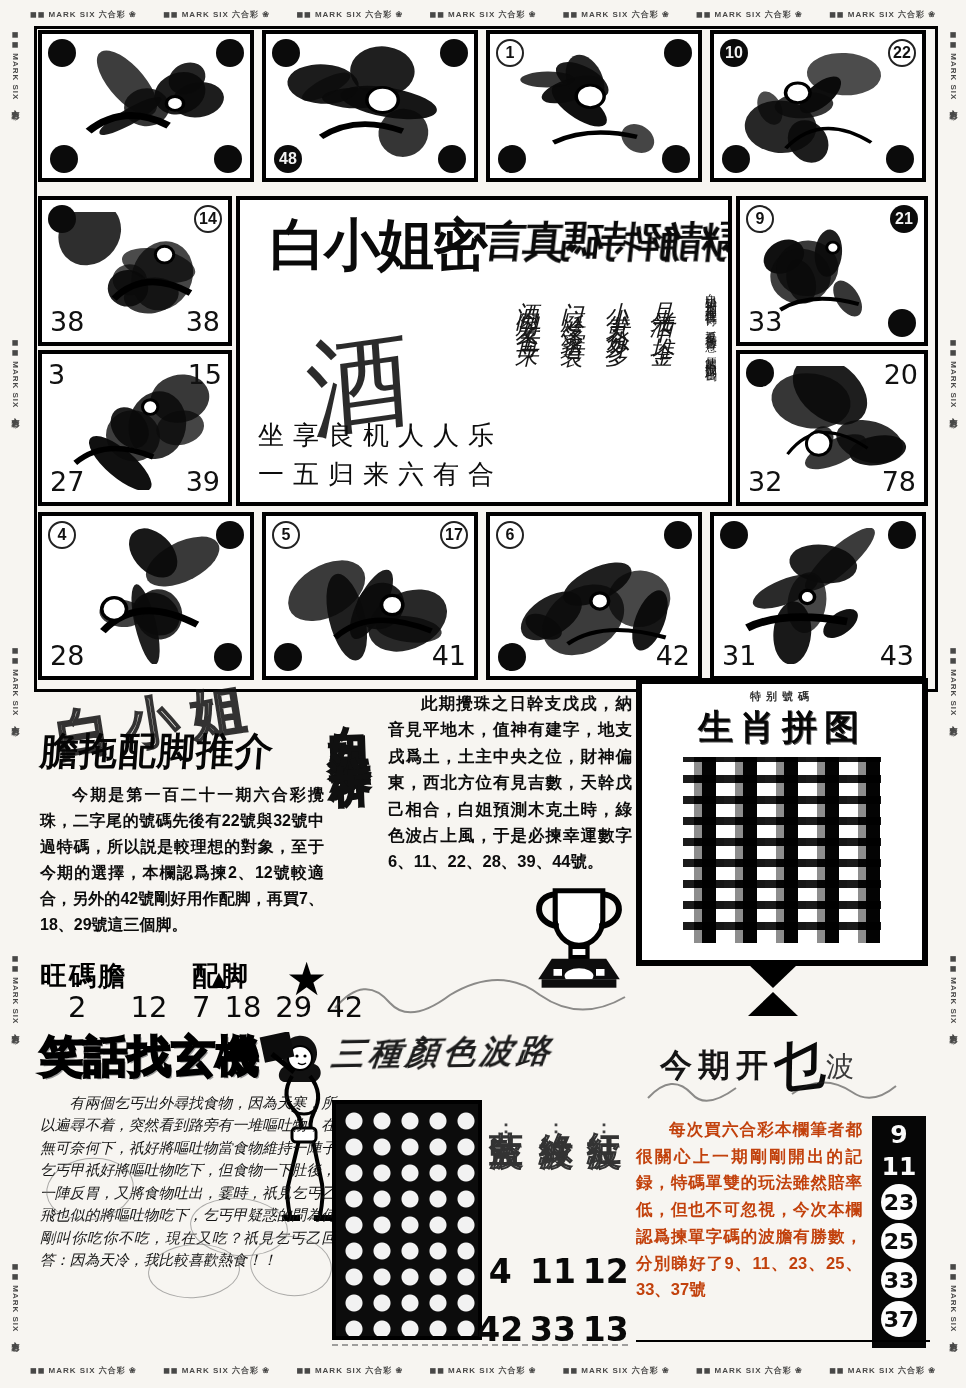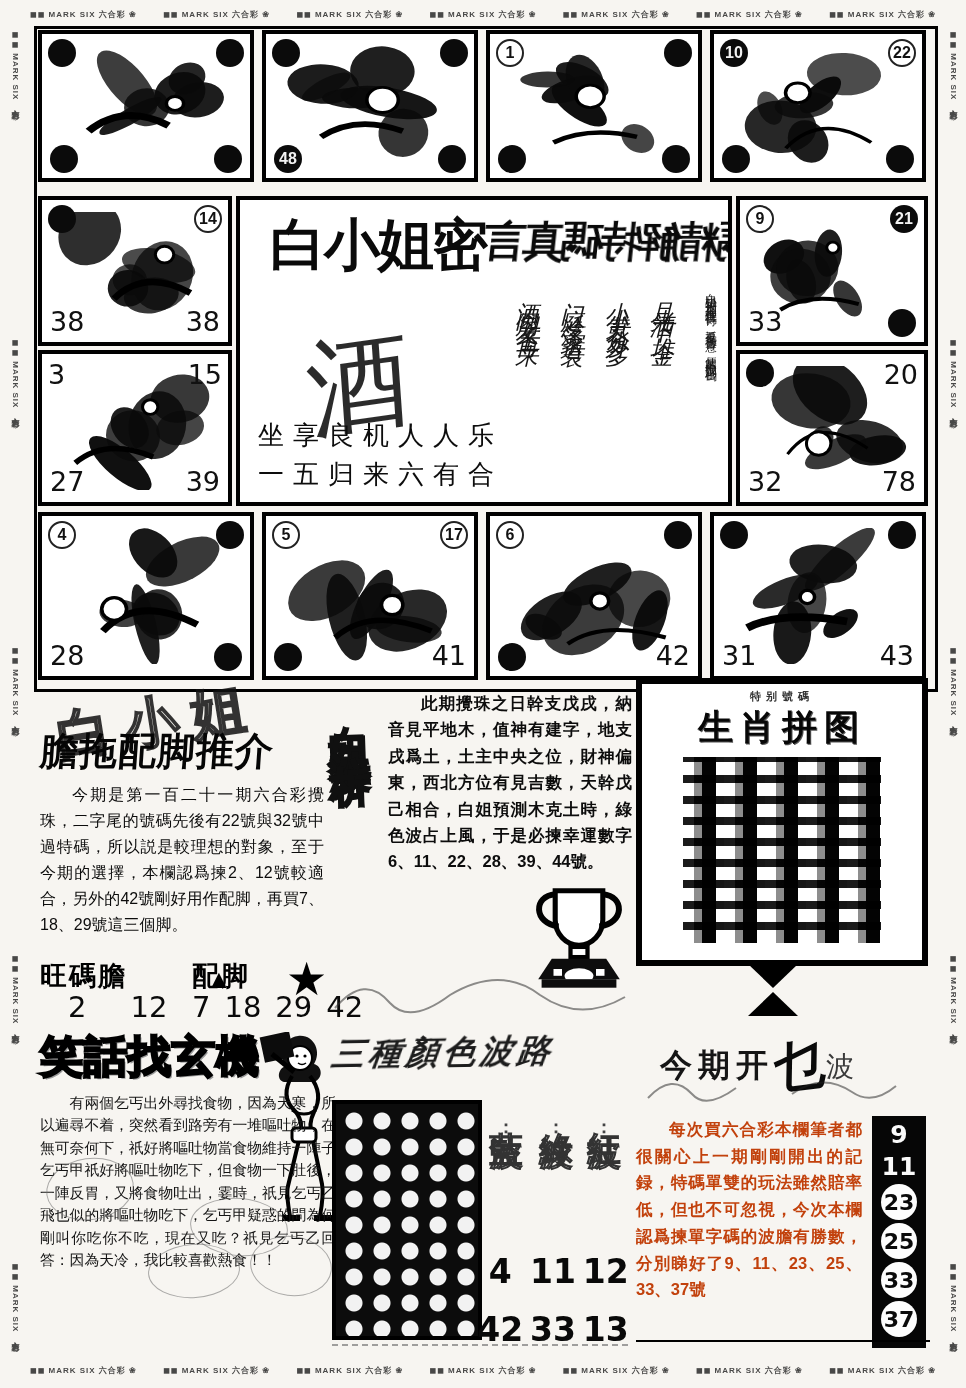--- a/index.html
+++ b/index.html
@@ -55,21 +55,21 @@
   #poem{position:absolute;right:10px;top:84px;height:214px;writing-mode:vertical-rl;
         font-family:"DejaVu Serif",serif;color:#171717;}
   #poem .intro{font-size:11.5px;letter-spacing:2px;margin:0 0 0 10px;line-height:1.25;width:2.6em;}
   #poem .line{font-size:23px;letter-spacing:7px;margin:0 0 0 14px;font-style:italic;}
   
   #dantuo{position:absolute;left:40px;top:690px;width:284px;height:324px;}
   #dantuo-ghost{position:absolute;left:16px;top:-4px;font-size:54px;font-weight:900;
       color:transparent;-webkit-text-stroke:2px #111;transform:rotate(-9deg);letter-spacing:14px;opacity:.85;}
   #dantuo-heading{position:absolute;left:0;top:36px;font-size:38px;font-weight:900;
       letter-spacing:1px;color:#050505;transform:skewX(-4deg);}
-  #dantuo-body{position:absolute;left:0;top:92px;width:284px;font-size:16px;font-weight:400;
+  #dantuo-body{position:absolute;left:0;top:92px;width:284px;font-size:16px;font-weight:700;
       line-height:1.62;text-align:justify;text-indent:2em;color:#0c0c0c;}
   .dt-label{position:absolute;top:268px;font-size:27px;font-weight:900;letter-spacing:2px;color:#000;}
   #dan-label{left:0px}.peg-label{left:152px}
   .numrow{position:absolute;top:300px;font-size:29px;font-weight:500;color:#0a0a0a;
       font-family:"DejaVu Sans",sans-serif;display:flex;}
   #dan-nums{left:28px;gap:44px;}
   #peg-nums{left:152px;gap:14px;}
   #sebo{position:absolute;left:326px;top:690px;width:306px;height:324px;}
   #sebo-heading{position:absolute;left:0;top:4px;height:312px;writing-mode:vertical-rl;
       font-size:41px;font-weight:900;color:transparent;-webkit-text-stroke:2.2px #101010;
@@ -91,21 +91,21 @@
   #bowtie{position:absolute;left:744px;top:964px;width:58px;height:52px;}
   #mid-star{position:absolute;left:286px;top:952px;font-size:46px;color:#000;}
   #mid-tri{position:absolute;left:206px;top:964px;font-size:26px;color:#000;}
   #mid-squiggle{position:absolute;left:330px;top:978px;width:300px;height:40px;opacity:.55;}
   
   #joke{position:absolute;left:40px;top:1028px;width:296px;height:306px;}
   #joke-heading{position:absolute;left:0;top:0;font-size:43px;font-weight:900;letter-spacing:1px;
       color:#fff;-webkit-text-stroke:2.6px #000;text-shadow:2px 2px 0 #999;}
   #joke-woman{position:absolute;right:-14px;top:4px;width:92px;height:192px;}
   #joke-body{position:absolute;left:0;top:64px;width:296px;font-size:14.8px;line-height:1.52;
-      font-family:"DejaVu Serif",serif;color:#141414;text-align:justify;text-indent:2em;}
+      font-family:"DejaVu Serif",serif;font-style:italic;color:#141414;text-align:justify;text-indent:2em;}
   .scribble{position:absolute;border:1.6px solid #6b6b6b;border-radius:50%;opacity:.55;}
   #colors{position:absolute;left:332px;top:1030px;width:300px;height:322px;}
   #colors-heading{font-size:33px;font-weight:700;font-style:italic;letter-spacing:4px;
       color:#1d1d1d;transform:skewX(-8deg) rotate(-1deg);filter:blur(.35px);white-space:nowrap;}
   #skullbox{position:absolute;left:0;top:70px;width:150px;height:240px;background:#0c0c0c;
       border:4px solid #000;box-sizing:border-box;
       background-image:radial-gradient(circle at 50% 50%, #f2f2f2 0 8px, rgba(0,0,0,0) 9px),
         radial-gradient(circle at 30% 40%, #0c0c0c 0 2px, rgba(0,0,0,0) 3px);
       background-size:28px 26px, 14px 13px;background-position:4px 4px, 8px 8px;}
   .wave-label{position:absolute;top:76px;writing-mode:vertical-rl;font-size:33px;font-weight:800;

